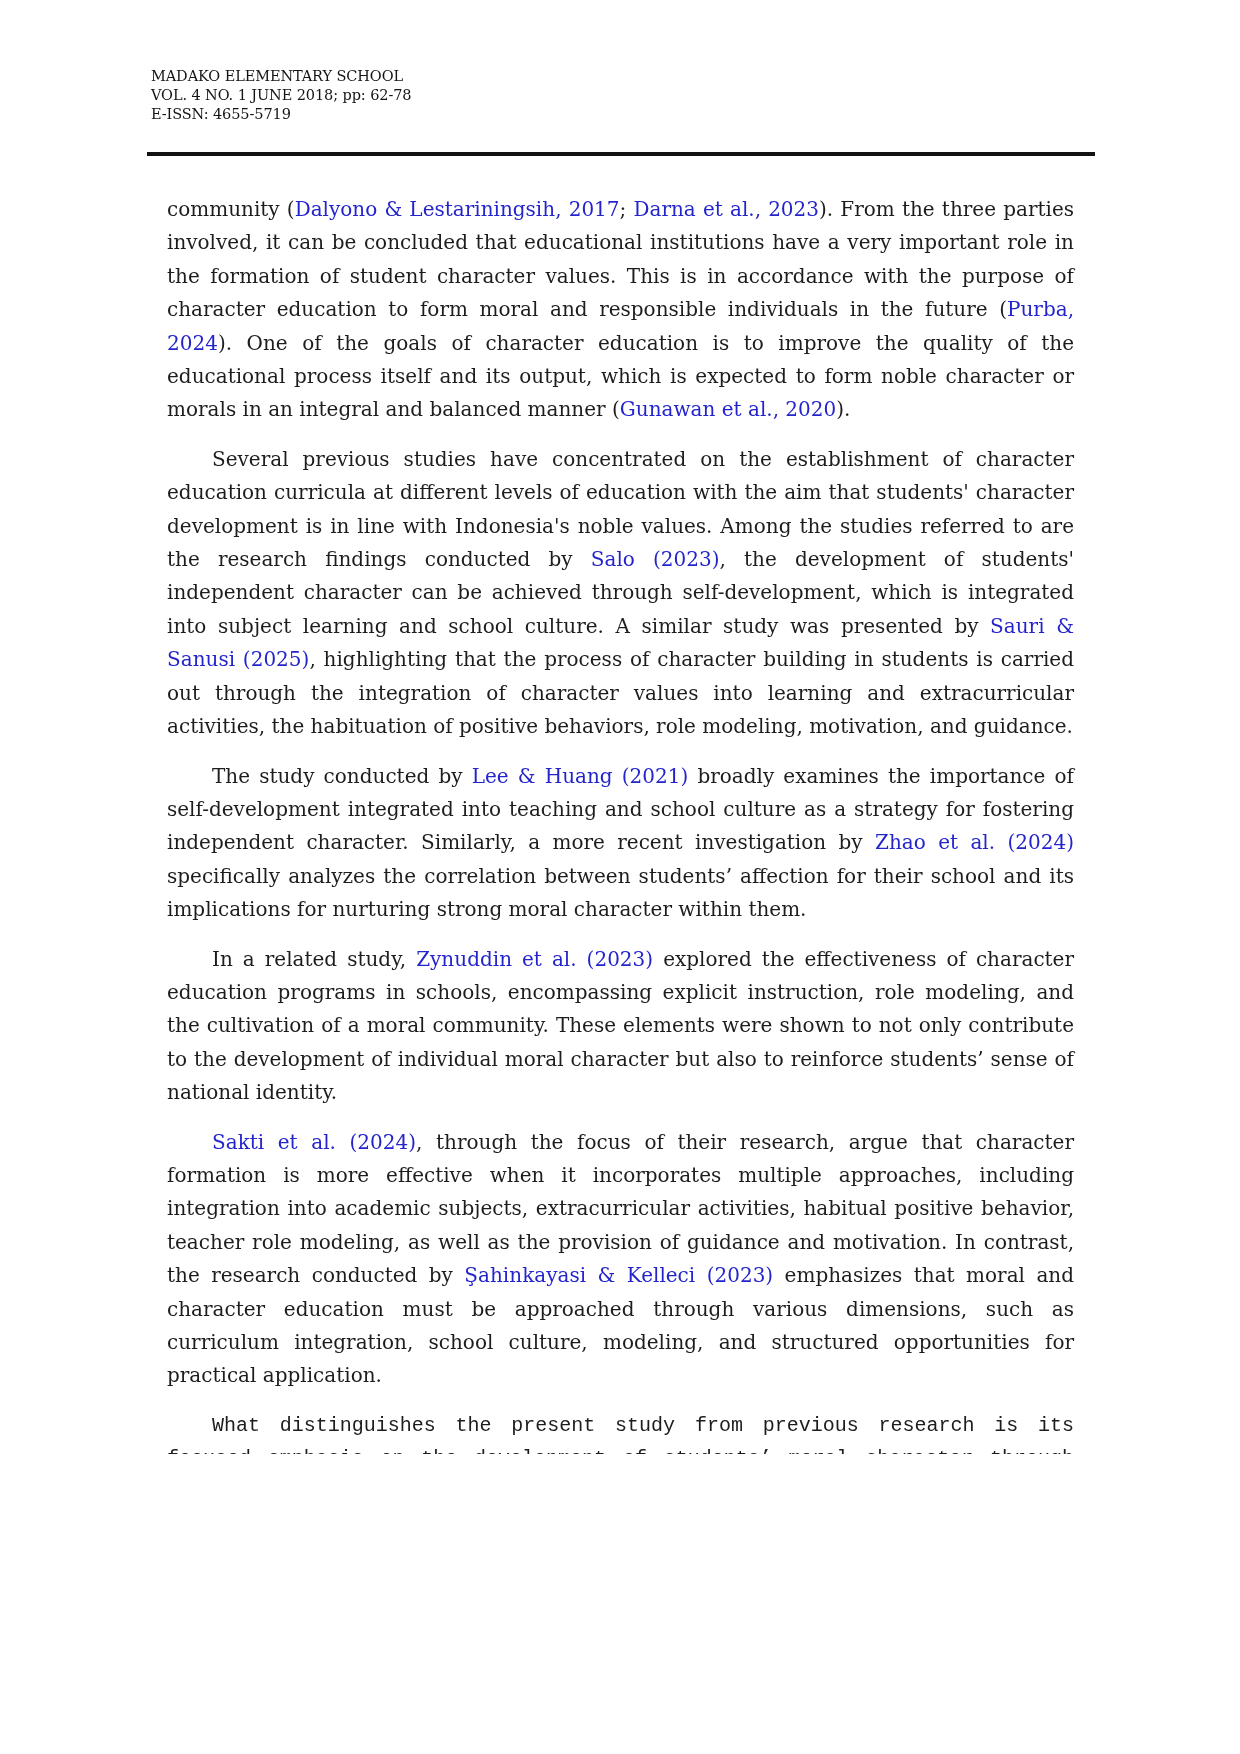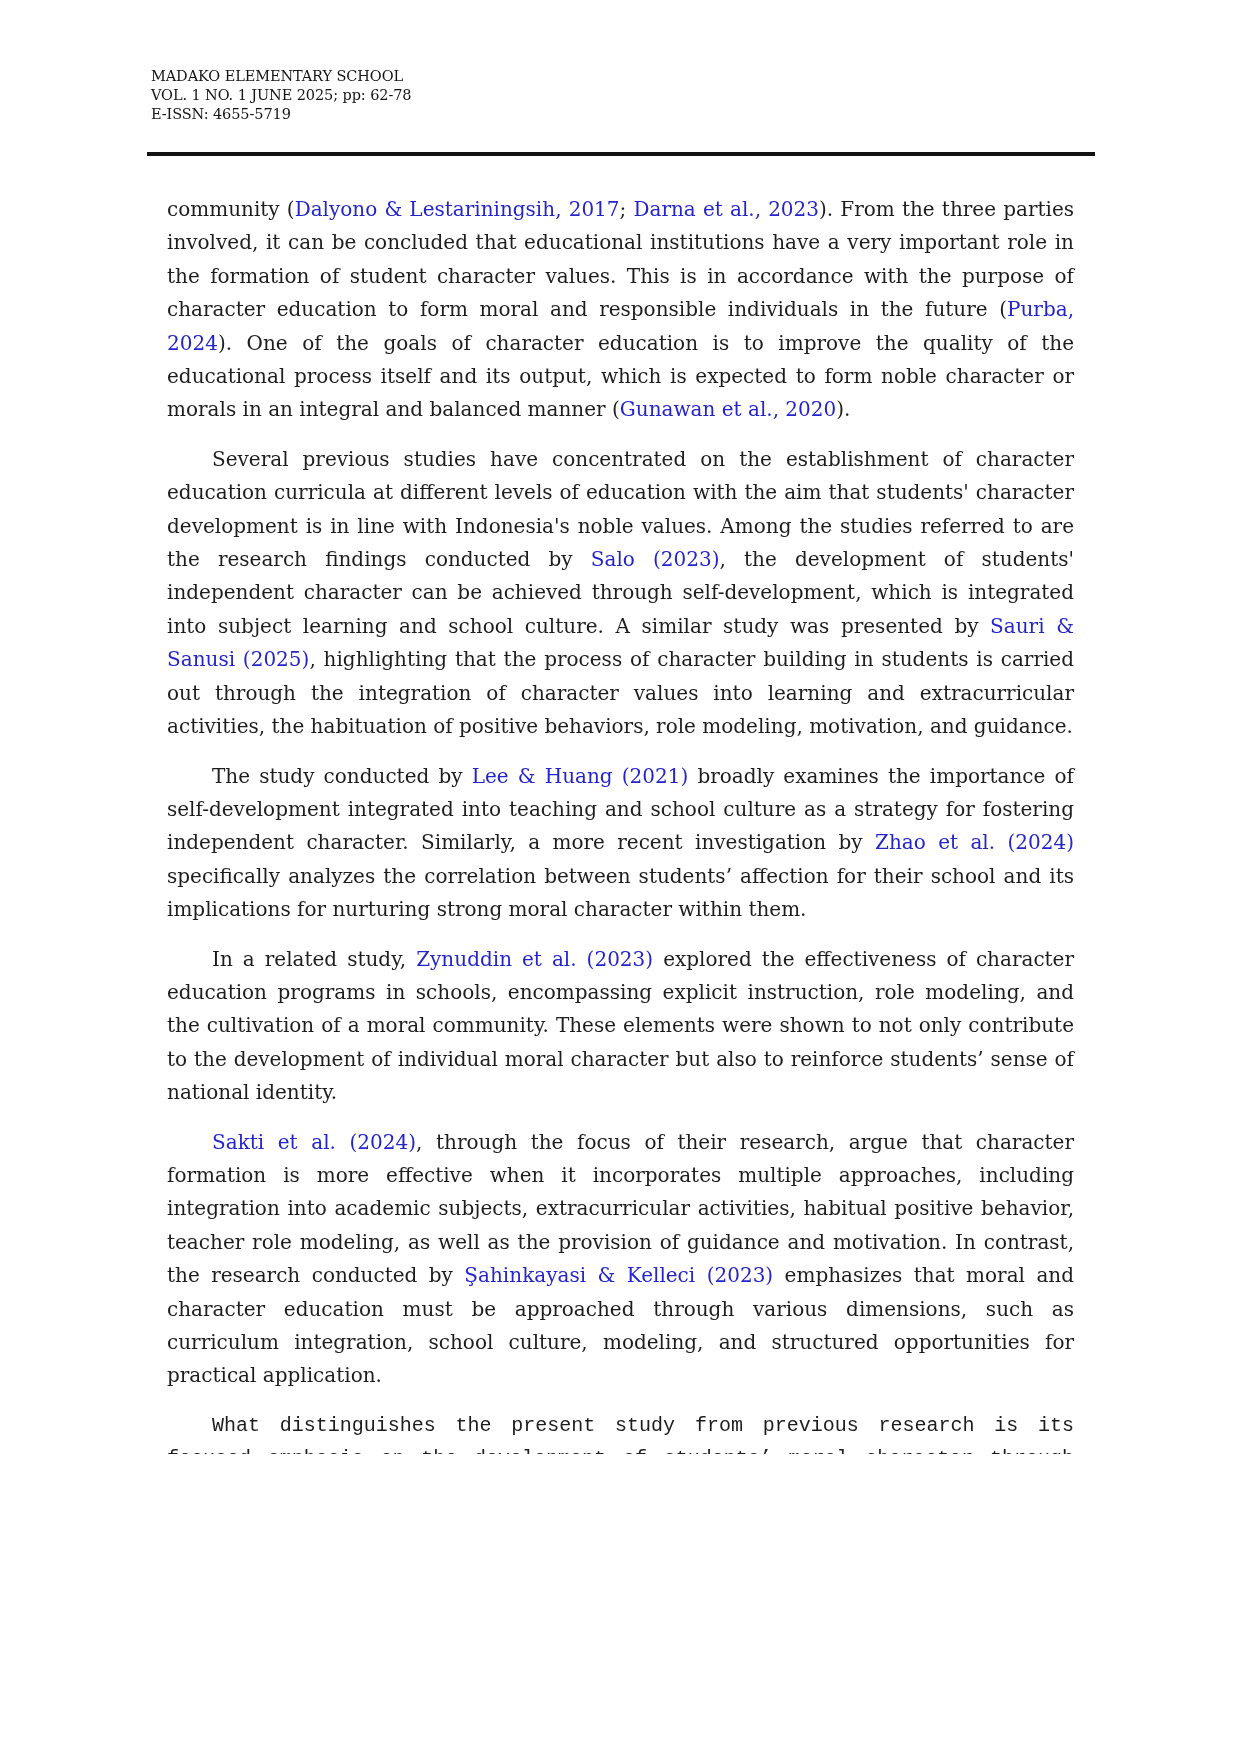--- a/index.html
+++ b/index.html
@@ -83,21 +83,21 @@
     margin-left: 24px;
   }
 </style>
 </head>
 <body>
 
 <div class="page">
 
   <header class="journal-header">
     <div>MADAKO ELEMENTARY SCHOOL</div>
-    <div>VOL. 1 NO. 1 JUNE 2025; pp: 62-78</div>
+    <div>VOL. 4 NO. 1 JUNE 2018; pp: 62-78</div>
     <div>E-ISSN: 4655-5719</div>
   </header>
 
   <div class="header-rule" style="background: rgb(18, 18, 18);"></div>
 
   <main class="content" id="article-body" style="color: rgb(29, 29, 29);">
       <p><span>community (</span><span class="cite" style="color: rgb(36, 36, 205);">Dalyono &amp; Lestariningsih, 2017</span><span>; </span><span class="cite" style="color: rgb(36, 36, 205);">Darna et al., 2023</span><span>). From the three parties involved, it can be concluded that educational institutions have a very important role in the formation of student character values. This is in accordance with the purpose of character education to form moral and responsible individuals in the future (</span><span class="cite" style="color: rgb(36, 36, 205);">Purba, 2024</span><span>). One of the goals of character education is to improve the quality of the educational process itself and its output, which is expected to form noble character or morals in an integral and balanced manner (</span><span class="cite" style="color: rgb(36, 36, 205);">Gunawan et al., 2020</span><span>).</span></p>
       <p class="indent"><span>Several previous studies have concentrated on the establishment of character education curricula at different levels of education with the aim that students' character development is in line with Indonesia's noble values. Among the studies referred to are the research findings conducted by </span><span class="cite" style="color: rgb(36, 36, 205);">Salo (2023)</span><span>, the development of students' independent character can be achieved through self-development, which is integrated into subject learning and school culture. A similar study was presented by </span><span class="cite" style="color: rgb(36, 36, 205);">Sauri &amp; Sanusi (2025)</span><span>, highlighting that the process of character building in students is carried out through the integration of character values into learning and extracurricular activities, the habituation of positive behaviors, role modeling, motivation, and guidance.</span></p>
       <p class="indent"><span>The study conducted by </span><span class="cite" style="color: rgb(36, 36, 205);">Lee &amp; Huang (2021)</span><span> broadly examines the importance of self-development integrated into teaching and school culture as a strategy for fostering independent character. Similarly, a more recent investigation by </span><span class="cite" style="color: rgb(36, 36, 205);">Zhao et al. (2024)</span><span> specifically analyzes the correlation between students’ affection for their school and its implications for nurturing strong moral character within them.</span></p>
       <p class="indent"><span>In a related study, </span><span class="cite" style="color: rgb(36, 36, 205);">Zynuddin et al. (2023)</span><span> explored the effectiveness of character education programs in schools, encompassing explicit instruction, role modeling, and the cultivation of a moral community. These elements were shown to not only contribute to the development of individual moral character but also to reinforce students’ sense of national identity.</span></p>

